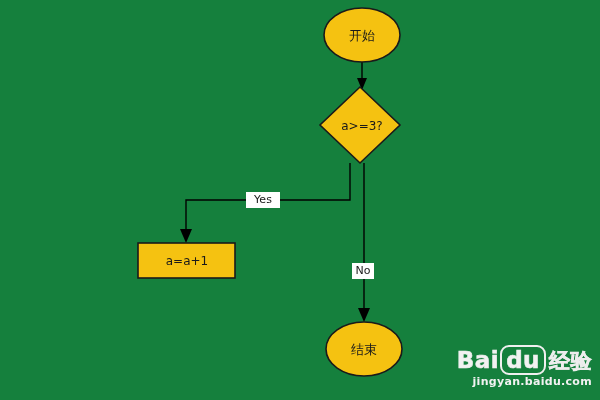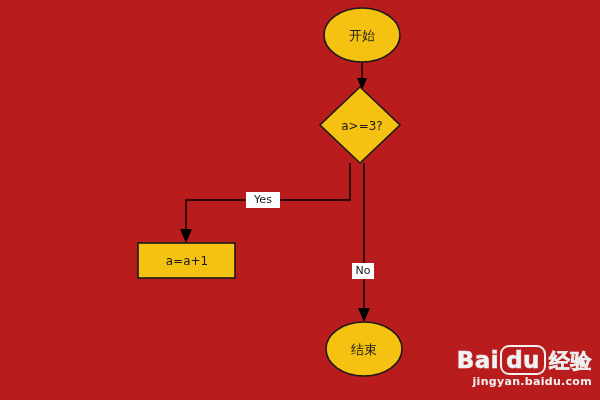--- a/index.html
+++ b/index.html
@@ -7,21 +7,21 @@
     padding: 0;
     background: #ffffff;
   }
   body {
     font-family: "Liberation Sans", sans-serif;
   }
   #canvas {
     position: relative;
     width: 600px;
     height: 400px;
-    background: #b91c1c;
+    background: #15803d;
     overflow: hidden;
   }
   #flow-svg {
     position: absolute;
     left: 0;
     top: 0;
     width: 600px;
     height: 400px;
   }
   .node-shape {

